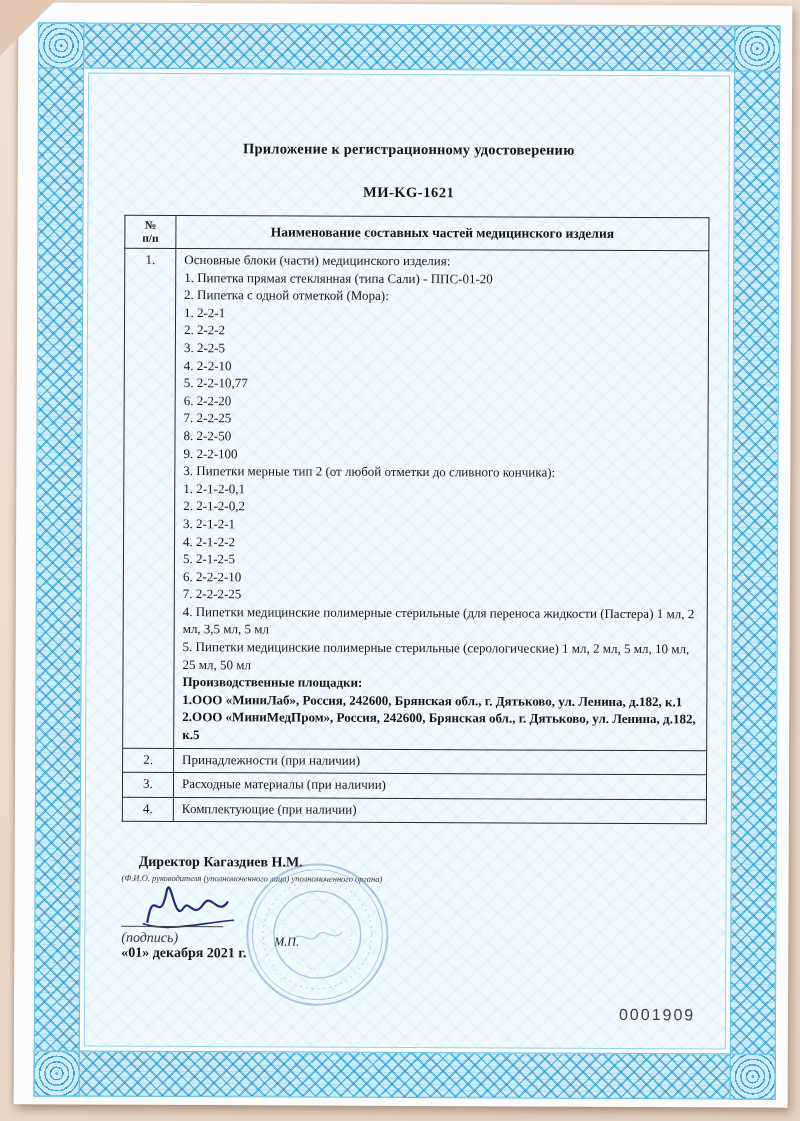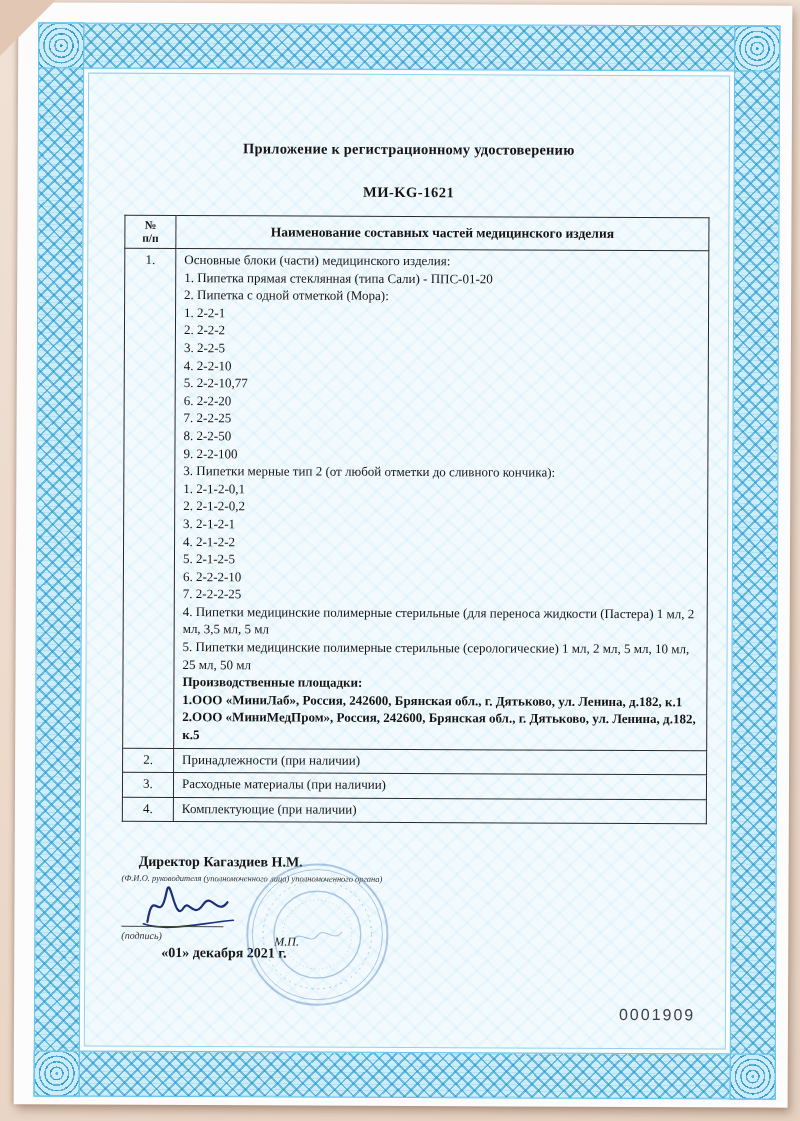--- a/index.html
+++ b/index.html
@@ -71,23 +71,23 @@
   th.col-name { font-size:13.5px; text-align:center; vertical-align:middle; padding:6px 10px; }
   td.col-num { font-size:13px; padding-top:3px; }
   td.col-content { padding:2px 8px 4px 8px; }
   td.col-content .line { line-height:17.6px; }
   td.col-content .line.bold { font-weight:bold; }
   
   .director   { position:absolute; left:53px; top:780px; font-weight:bold; font-size:14px; }
   .dir-note   { position:absolute; left:36px; top:799px; font-style:italic; font-size:8.5px; color:#333; }
   .sig-svg    { position:absolute; left:52px; top:800px; width:110px; height:58px; }
   .sign-line  { position:absolute; left:36px; top:852px; width:102px; border-top:1px solid #444; }
-  .sign-note  { position:absolute; left:36px; top:856px; font-style:italic; font-size:10px; color:#333; }
+  .sign-note  { position:absolute; left:36px; top:856px; font-style:italic; font-size:14px; color:#333; }
   .mp-label   { position:absolute; left:189px; top:860px; font-size:12px;font-style:italic; }
-  .sig-date   { position:absolute; left:36px; top:871px; font-weight:bold; font-size:14px;margin-left:40px; }
+  .sig-date   { position:absolute; left:36px; top:871px; font-weight:bold; font-size:14px; }
   .stamp      { position:absolute; left:158px; top:786px; width:148px; height:148px; opacity:.42; }
   .serial {
     position:absolute; left:534px; top:930px;
     font-family:"Liberation Sans","DejaVu Sans",sans-serif;
     font-size:16px; letter-spacing:2px; color:#3d3d46;
   }
 </style>
 </head>
 <body>
 

